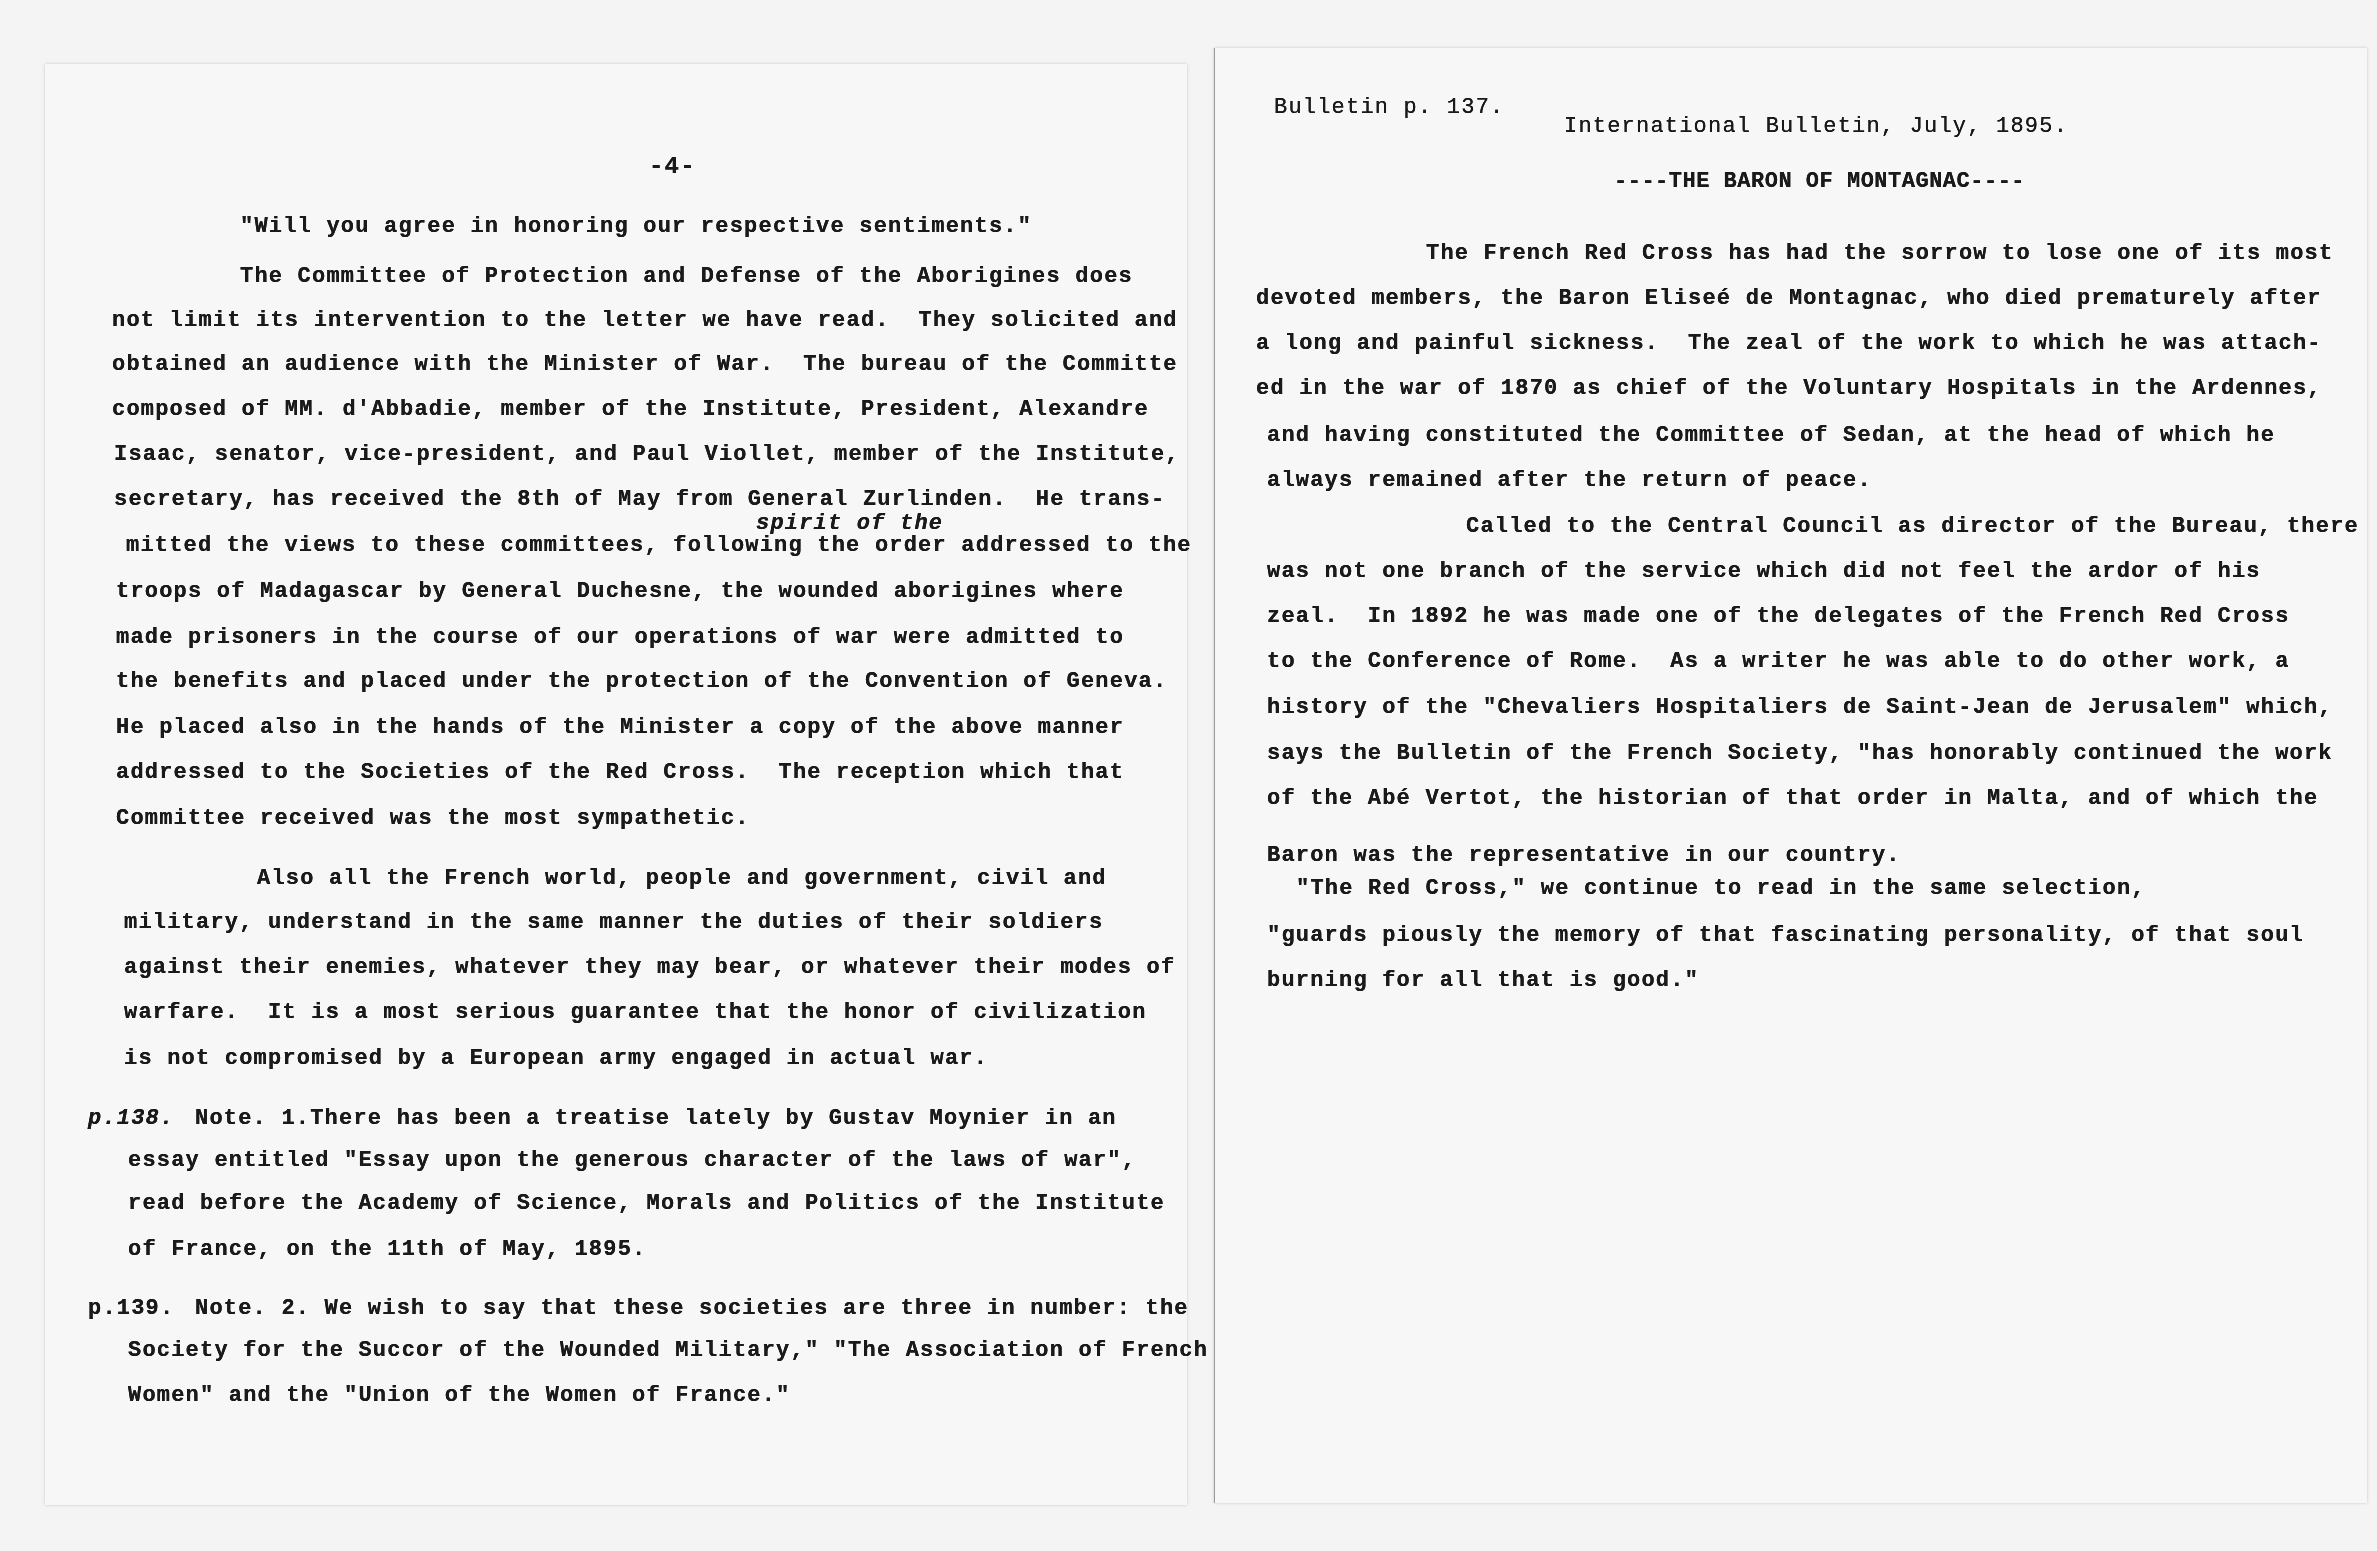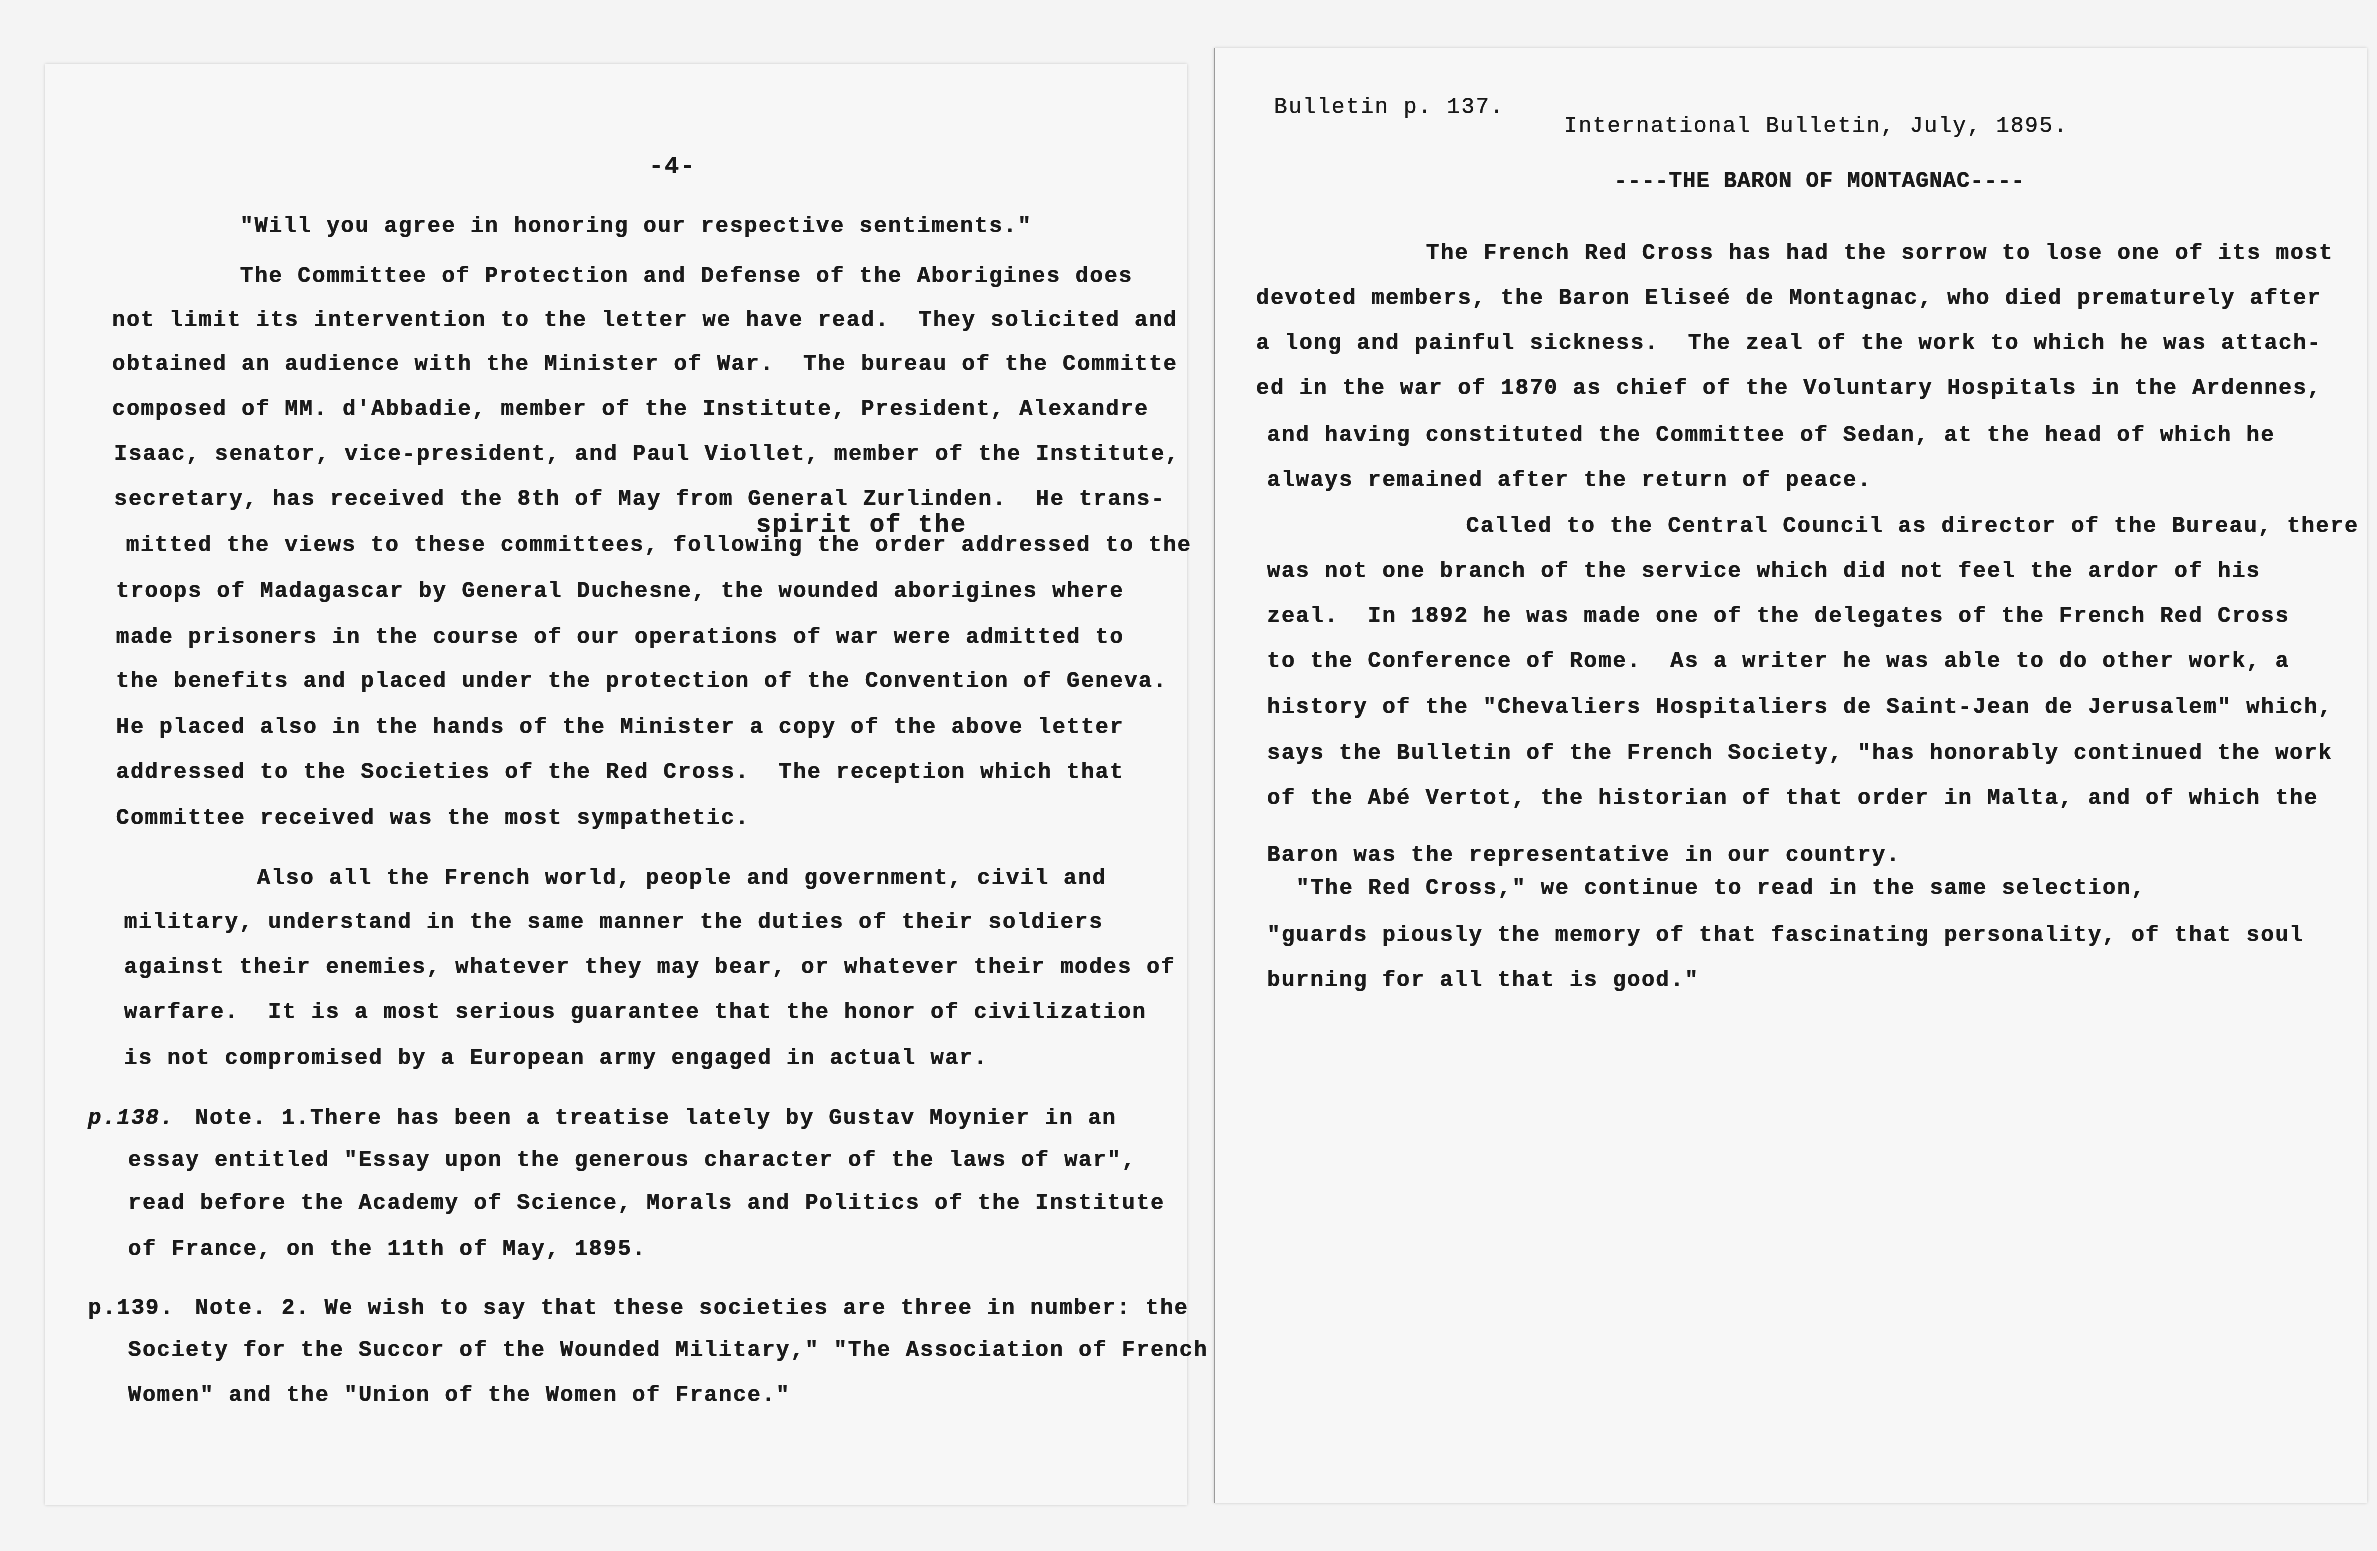--- a/index.html
+++ b/index.html
@@ -22,21 +22,21 @@
     white-space: pre;
     font-size: 22px;
     font-weight: bold;
     letter-spacing: 1.2px;
     line-height: 1;
     color: #1a1a1a;
     text-shadow: 0 0 0.5px #000;
   }
   .light { font-weight: normal; }
   .pgnum { font-size: 24px; }
-  .annot { font-size: 25px; }
+  .annot { font-size: 22px; font-style: italic; }
   .title { letter-spacing: 0.5px; text-align: center; }
 </style>
 </head>
 <body>
 
 <div id="left-page" class="page"></div>
 
 <div class="line pgnum" style="left:649px; top:155px;">-4-</div>
 
 <div class="line" style="left:240px; top:216px;">"Will you agree in honoring our respective sentiments."</div>
@@ -44,21 +44,21 @@
 <div class="line" style="left:112px; top:310px;">not limit its intervention to the letter we have read.  They solicited and</div>
 <div class="line" style="left:112px; top:354px;">obtained an audience with the Minister of War.  The bureau of the Committe</div>
 <div class="line" style="left:112px; top:399px;">composed of MM. d'Abbadie, member of the Institute, President, Alexandre</div>
 <div class="line" style="left:114px; top:444px;">Isaac, senator, vice-president, and Paul Viollet, member of the Institute,</div>
 <div class="line" style="left:114px; top:489px;">secretary, has received the 8th of May from General Zurlinden.  He trans-</div>
 <div class="line annot" style="left:756px; top:513px;">spirit of the</div>
 <div class="line" style="left:114px; top:535px;padding-left:12px;">mitted the views to these committees, following the order addressed to the</div>
 <div class="line" style="left:116px; top:581px;">troops of Madagascar by General Duchesne, the wounded aborigines where</div>
 <div class="line" style="left:116px; top:627px;">made prisoners in the course of our operations of war were admitted to</div>
 <div class="line" style="left:116px; top:671px;">the benefits and placed under the protection of the Convention of Geneva.</div>
-<div class="line" style="left:116px; top:717px;">He placed also in the hands of the Minister a copy of the above letter</div>
+<div class="line" style="left:116px; top:717px;">He placed also in the hands of the Minister a copy of the above manner</div>
 <div class="line" style="left:116px; top:762px;">addressed to the Societies of the Red Cross.  The reception which that</div>
 <div class="line" style="left:116px; top:808px;">Committee received was the most sympathetic.</div>
 <div class="line" style="left:257px; top:868px;">Also all the French world, people and government, civil and</div>
 <div class="line" style="left:124px; top:912px;">military, understand in the same manner the duties of their soldiers</div>
 <div class="line" style="left:124px; top:957px;">against their enemies, whatever they may bear, or whatever their modes of</div>
 <div class="line" style="left:124px; top:1002px;">warfare.  It is a most serious guarantee that the honor of civilization</div>
 <div class="line" style="left:124px; top:1048px;">is not compromised by a European army engaged in actual war.</div>
 
 <div class="line" style="left:88px; top:1108px;font-style:italic;">p.138.</div>
 <div class="line" style="left:195px; top:1108px;">Note. 1.There has been a treatise lately by Gustav Moynier in an</div>

